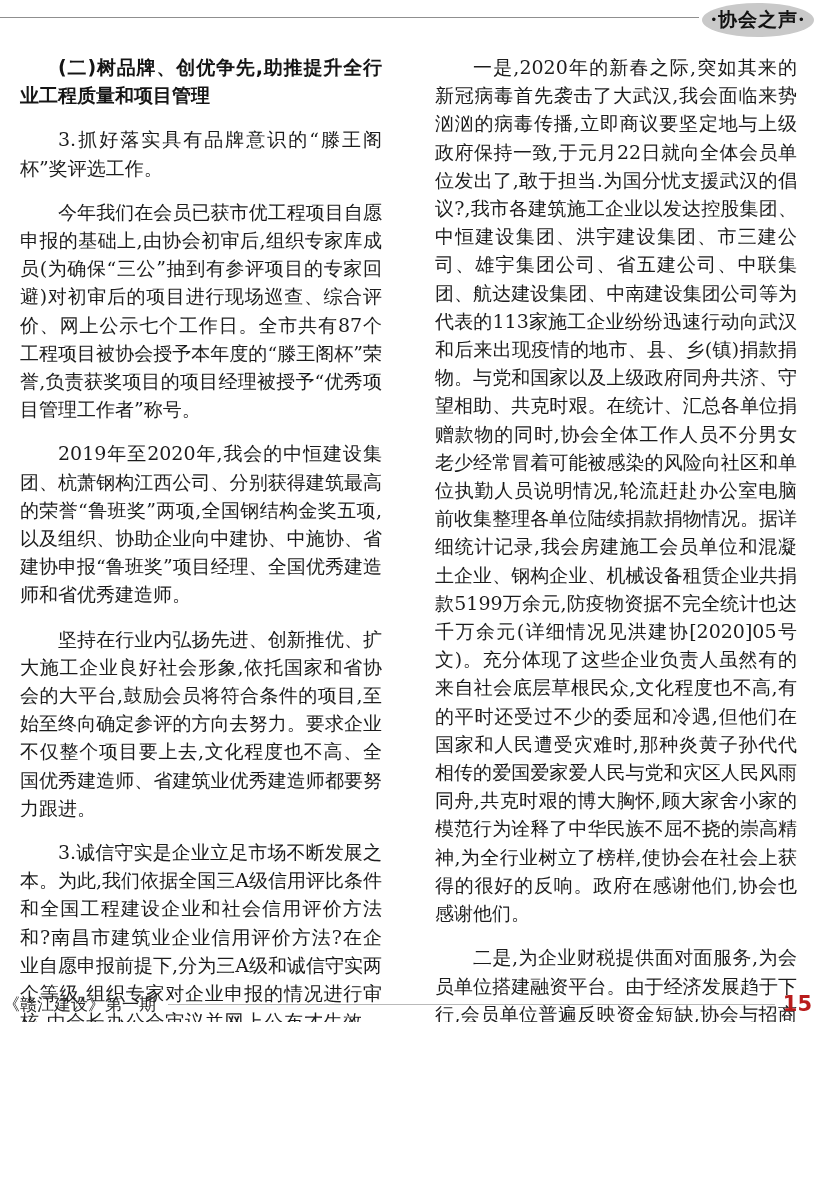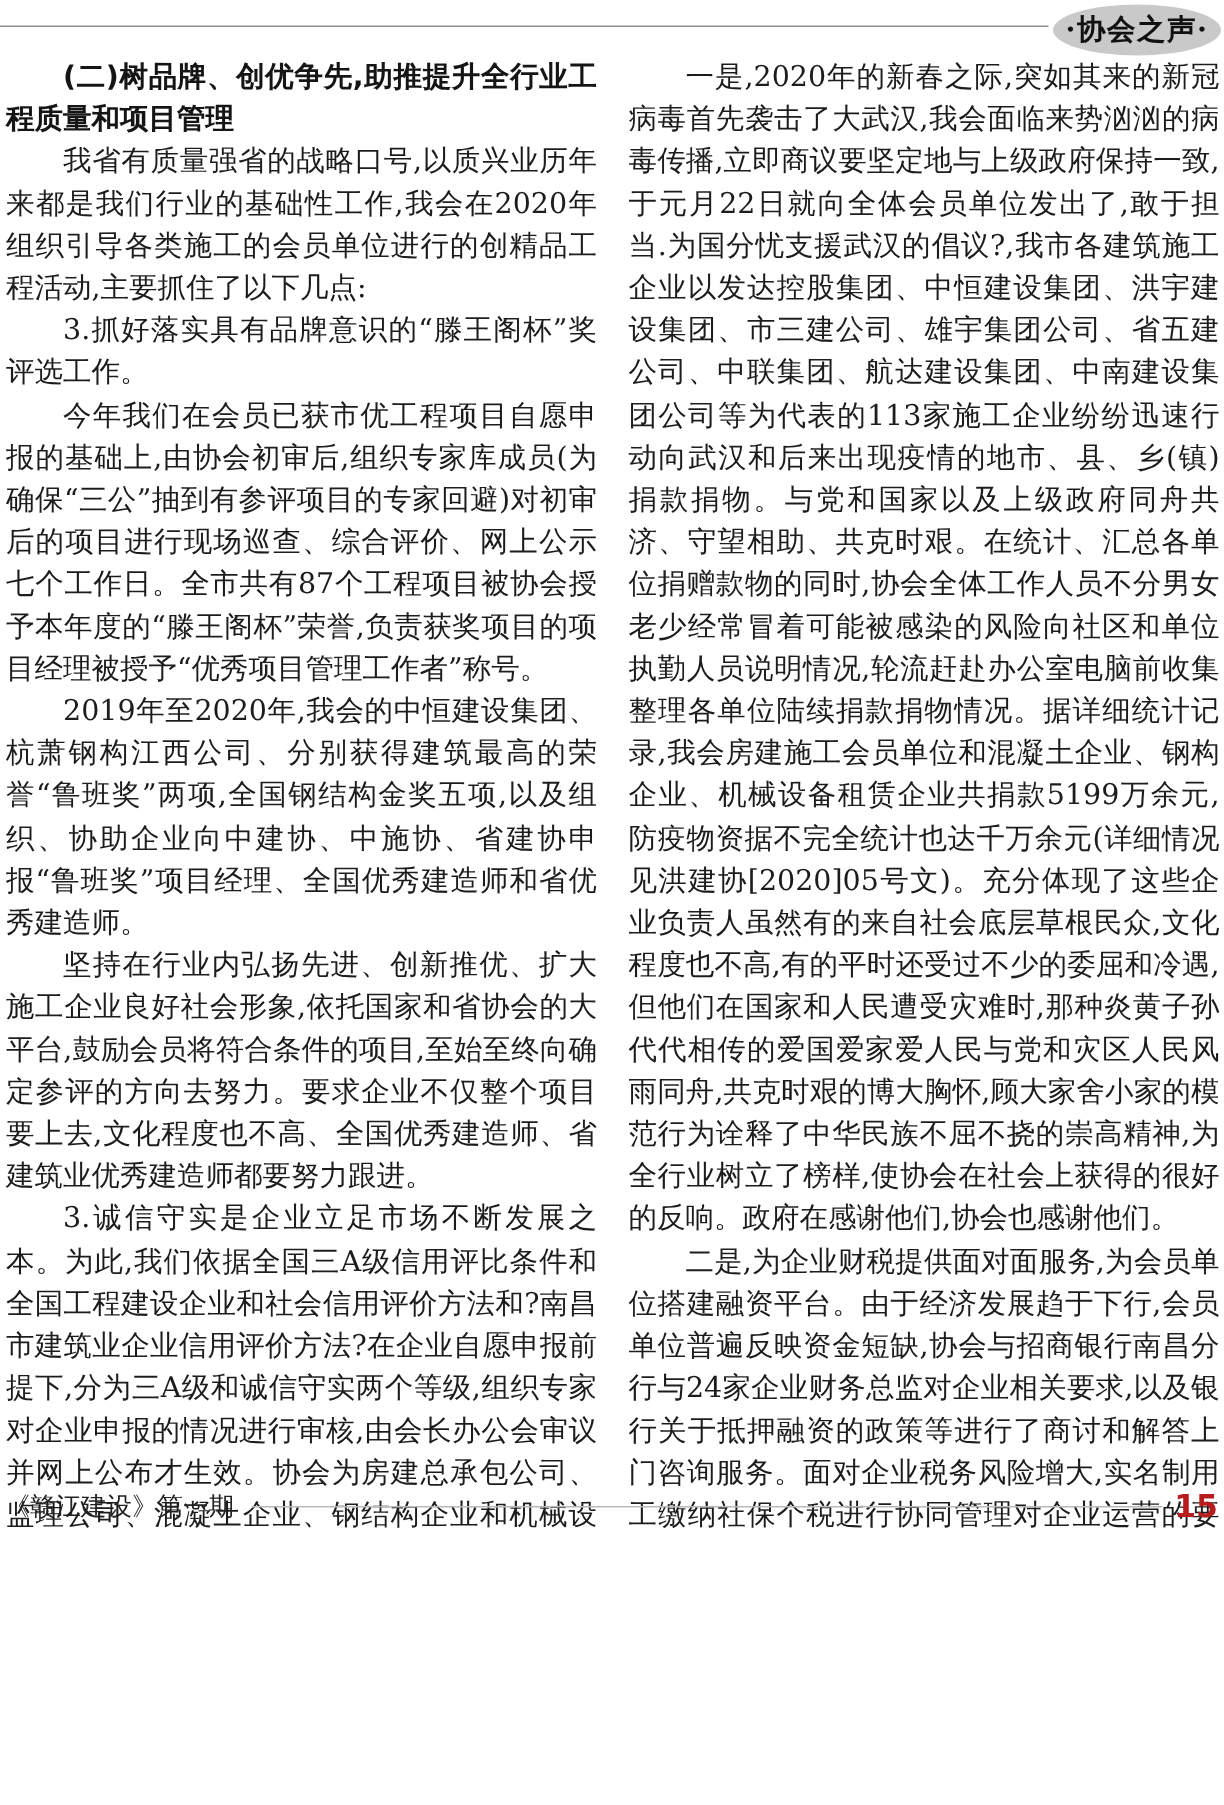--- a/index.html
+++ b/index.html
@@ -40,21 +40,21 @@
     position: absolute;
     top: 37px;
     left: 4px;
     display: flex;
     gap: 21px;
   }
   .col {
     width: 394px;
   }
   .col p {
-    margin: 0;
+    margin: 16px;
     font-size: 19px;
     line-height: 28.2px;
     text-align: justify;
     text-indent: 2em;
     word-break: break-all;
   }
   .col p.heading {
     font-family: "DejaVu Sans", "Liberation Sans", sans-serif;
     font-weight: bold;
     color: #151515;
@@ -91,21 +91,20 @@
 
 <div class="page" style="color: rgb(28, 28, 28);">
 
   <div class="header-rule"></div>
 
   <div class="section-badge" style="background: rgb(201, 201, 201);">·协会之声·</div>
 
   <div class="columns">
     <div class="col">
         <p class="heading">(二)树品牌、创优争先,助推提升全行业工程质量和项目管理</p>
-        <p class="body">我省有质量强省的战略口号,以质兴业历年来都是我们行业的基础性工作,我会在2020年组织引导各类施工的会员单位进行的创精品工程活动,主要抓住了以下几点:</p>
         <p class="body">3.抓好落实具有品牌意识的“滕王阁杯”奖评选工作。</p>
         <p class="body">今年我们在会员已获市优工程项目自愿申报的基础上,由协会初审后,组织专家库成员(为确保“三公”抽到有参评项目的专家回避)对初审后的项目进行现场巡查、综合评价、网上公示七个工作日。全市共有87个工程项目被协会授予本年度的“滕王阁杯”荣誉,负责获奖项目的项目经理被授予“优秀项目管理工作者”称号。</p>
         <p class="body">2019年至2020年,我会的中恒建设集团、杭萧钢构江西公司、分别获得建筑最高的荣誉“鲁班奖”两项,全国钢结构金奖五项,以及组织、协助企业向中建协、中施协、省建协申报“鲁班奖”项目经理、全国优秀建造师和省优秀建造师。</p>
         <p class="body">坚持在行业内弘扬先进、创新推优、扩大施工企业良好社会形象,依托国家和省协会的大平台,鼓励会员将符合条件的项目,至始至终向确定参评的方向去努力。要求企业不仅整个项目要上去,文化程度也不高、全国优秀建造师、省建筑业优秀建造师都要努力跟进。</p>
         <p class="body">3.诚信守实是企业立足市场不断发展之本。为此,我们依据全国三A级信用评比条件和全国工程建设企业和社会信用评价方法和?南昌市建筑业企业信用评价方法?在企业自愿申报前提下,分为三A级和诚信守实两个等级,组织专家对企业申报的情况进行审核,由会长办公会审议并网上公布才生效。协会为房建总承包公司、监理公司、混凝土企业、钢结构企业和机械设备租赁公司共计153家会员单位进行登记并经审查,公示后召开了会员大会,为123家获得“AAA诚信企业”、30家获得“诚信企业”的单位颁发了奖牌和证书,有力地鼓励企业守住根本不断进取。</p>
       </div>
     <div class="col">
         <p class="body">一是,2020年的新春之际,突如其来的新冠病毒首先袭击了大武汉,我会面临来势汹汹的病毒传播,立即商议要坚定地与上级政府保持一致,于元月22日就向全体会员单位发出了,敢于担当.为国分忧支援武汉的倡议?,我市各建筑施工企业以发达控股集团、中恒建设集团、洪宇建设集团、市三建公司、雄宇集团公司、省五建公司、中联集团、航达建设集团、中南建设集团公司等为代表的113家施工企业纷纷迅速行动向武汉和后来出现疫情的地市、县、乡(镇)捐款捐物。与党和国家以及上级政府同舟共济、守望相助、共克时艰。在统计、汇总各单位捐赠款物的同时,协会全体工作人员不分男女老少经常冒着可能被感染的风险向社区和单位执勤人员说明情况,轮流赶赴办公室电脑前收集整理各单位陆续捐款捐物情况。据详细统计记录,我会房建施工会员单位和混凝土企业、钢构企业、机械设备租赁企业共捐款5199万余元,防疫物资据不完全统计也达千万余元(详细情况见洪建协[2020]05号文)。充分体现了这些企业负责人虽然有的来自社会底层草根民众,文化程度也不高,有的平时还受过不少的委屈和冷遇,但他们在国家和人民遭受灾难时,那种炎黄子孙代代相传的爱国爱家爱人民与党和灾区人民风雨同舟,共克时艰的博大胸怀,顾大家舍小家的模范行为诠释了中华民族不屈不挠的崇高精神,为全行业树立了榜样,使协会在社会上获得的很好的反响。政府在感谢他们,协会也感谢他们。</p>
         <p class="body">二是,为企业财税提供面对面服务,为会员单位搭建融资平台。由于经济发展趋于下行,会员单位普遍反映资金短缺,协会与招商银行南昌分行与24家企业财务总监对企业相关要求,以及银行关于抵押融资的政策等进行了商讨和解答上门咨询服务。面对企业税务风险增大,实名制用工缴纳社保个税进行协同管理对企业运营的要求越来越高,协会根据企业面对财税疑难问题,牵头主办并由丰和营造公司、建筑公社、南昌卓衡科技公司、合税宝、新中大科技协办的“涉税政策与税务风险管控”的培训讲座,86家会员的财务总监和公司主要负责人都踊跃参加,深受会员单位欢迎。</p>
       </div>

